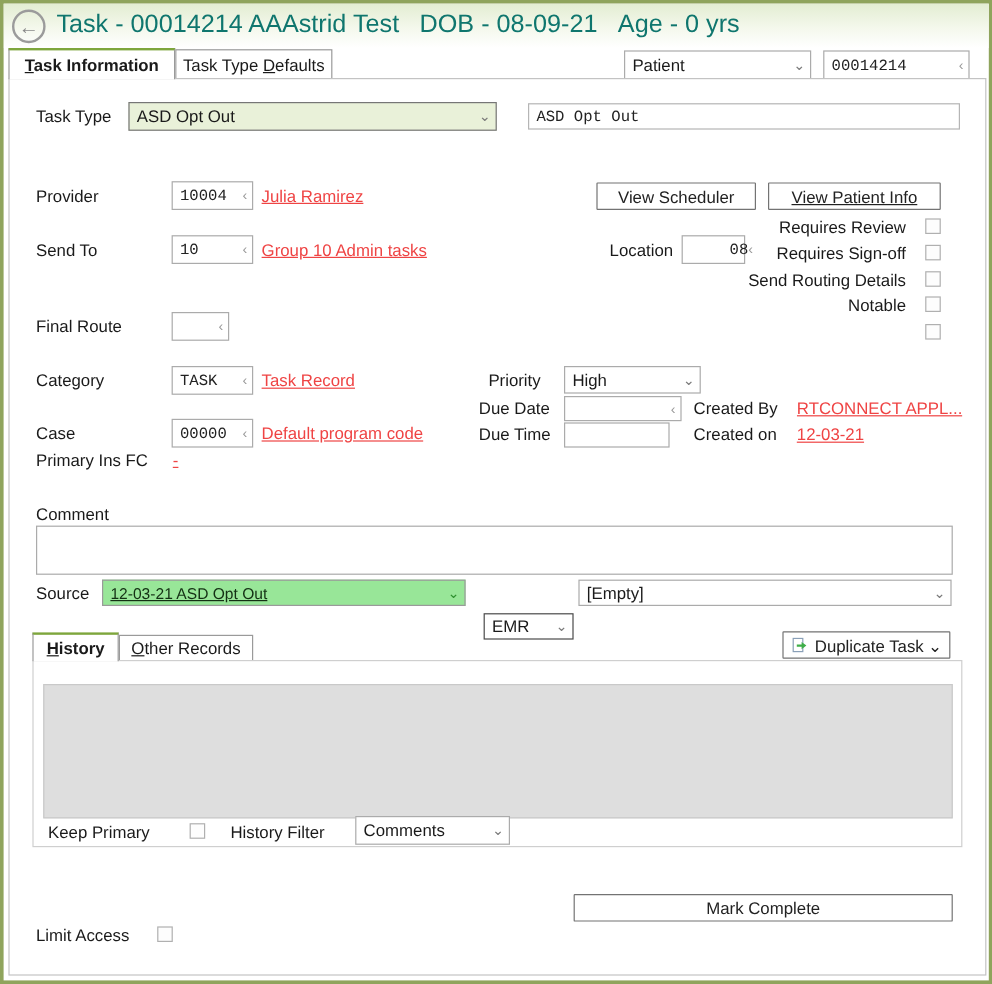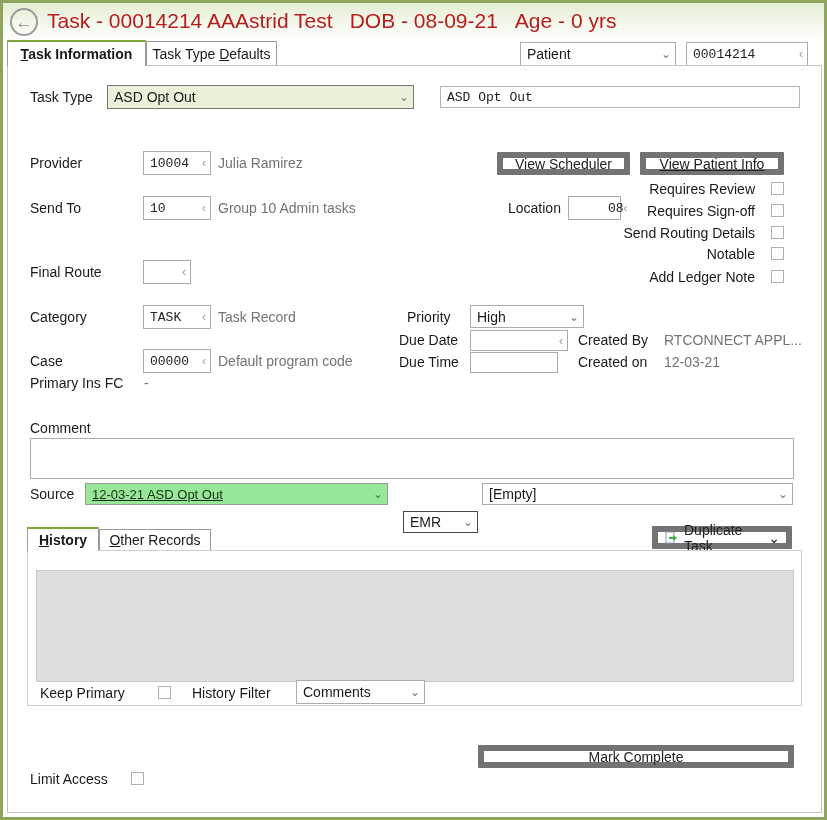--- a/index.html
+++ b/index.html
@@ -6,37 +6,37 @@
   .window{
     position:relative;width:827px;height:820px;box-sizing:border-box;
     border:3px solid #8fa45c;background:#fff;overflow:hidden;
     font-family:"Liberation Sans", sans-serif;color:#1a1a1a;
   }
   .titlebar{position:absolute;left:0;top:0;width:821px;height:37px;
     background:linear-gradient(180deg,#e3edd2 0%,#f4f8ec 55%,#ffffff 100%);}
   .back-btn{position:absolute;left:7px;top:5px;width:28px;height:28px;border:2px solid #9b9b9b;
     border-radius:50%;box-sizing:border-box;background:transparent;display:flex;align-items:center;
     justify-content:center;color:#8a8a8a;font-size:17px;line-height:1;cursor:pointer;}
-  .title{position:absolute;left:44px;top:6px;font-size:21px;font-weight:300;color:#b91c1c;white-space:nowrap;}
+  .title{position:absolute;left:44px;top:6px;font-size:21px;font-weight:300;color:#0f766e;white-space:nowrap;}
   .title span{margin-right:17px;}
   .tab{position:absolute;box-sizing:border-box;font-size:14px;background:#fff;
     border:1px solid #9a9a9a;display:flex;align-items:center;justify-content:center;cursor:pointer;}
   .tab.active{border-top:2px solid #7ea63c;border-bottom:none;font-weight:bold;z-index:3;}
   .tab .accel{text-decoration:underline;}
   .panel{position:absolute;left:4px;top:62px;width:813px;height:746px;border:1px solid #c3c3c3;background:#fff;}
   .lbl{position:absolute;font-size:14px;color:#1a1a1a;white-space:nowrap;}
   .field{position:absolute;box-sizing:border-box;border:1px solid #ababab;background:#fff;
     font-family:"Liberation Mono", monospace;font-size:13px;color:#222;
     display:flex;align-items:center;padding:0 4px 0 6px;}
   .field .lookup{margin-left:auto;color:#9a9a9a;font-size:12px;font-family:"Liberation Sans",sans-serif;}
   .select{position:absolute;box-sizing:border-box;border:1px solid #ababab;background:#fff;
     font-size:14px;display:flex;align-items:center;padding:0 4px 0 6px;cursor:pointer;}
   .select .chev{margin-left:auto;color:#7a7a7a;font-size:12px;}
-  .link{position:absolute;font-size:14px;color:#737373;white-space:nowrap;cursor:pointer;}
-  .btn{position:absolute;box-sizing:border-box;border:6px solid #737373;background:#fff;
+  .link{position:absolute;font-size:14px;color:#ef4444;white-space:nowrap;cursor:pointer;text-decoration:underline;}
+  .btn{position:absolute;box-sizing:border-box;border:1px solid #737373;background:#fff;
     font-size:14px;color:#222;display:flex;align-items:center;justify-content:center;cursor:pointer;border-radius:1px;}
   .cb{position:absolute;width:13px;height:13px;box-sizing:border-box;border:1px solid #b0b0b0;background:#fdfdfd;cursor:pointer;}
   .rlabel{position:absolute;font-size:14px;text-align:right;white-space:nowrap;}
   .comment-box{position:absolute;box-sizing:border-box;border:1px solid #ababab;background:#fff;}
   .green-select{background:#98e698;border:1px solid #9a9a9a;}
   .green-select .src-text{font-size:13px;color:#143014;text-decoration:underline;}
   .green-select .chev{color:#2f8f2f;}
   .hist-box{position:absolute;background:#dedede;border:1px solid #c9c9c9;box-sizing:border-box;}
   .dup-icon{width:14px;height:14px;margin-right:6px;flex:0 0 auto;}
 </style>
@@ -99,21 +99,20 @@
 
   <div class="rlabel" style="left:552px;top:200px;width:200px;">Requires Sign-off</div>
   <div class="cb" style="left:768px;top:201px;"></div>
 
   <div class="rlabel" style="left:552px;top:222px;width:200px;">Send Routing Details</div>
   <div class="cb" style="left:768px;top:223px;"></div>
 
   <div class="rlabel" style="left:552px;top:243px;width:200px;">Notable</div>
   <div class="cb" style="left:768px;top:244px;"></div>
 
-  <div class="rlabel" style="left:552px;top:266px;width:200px;">Add Ledger Note</div>
   <div class="cb" style="left:768px;top:267px;"></div>
 
   <div class="lbl" style="left:27px;top:197px;">Send To</div>
   <div class="field" style="left:140px;top:193px;width:68px;height:24px;">
     <span>10</span>
     <span class="lookup">‹</span>
   </div>
   <div class="link" style="left:215px;top:197px;">Group 10 Admin tasks</div>
 
   <div class="lbl" style="left:505px;top:197px;">Location</div>

